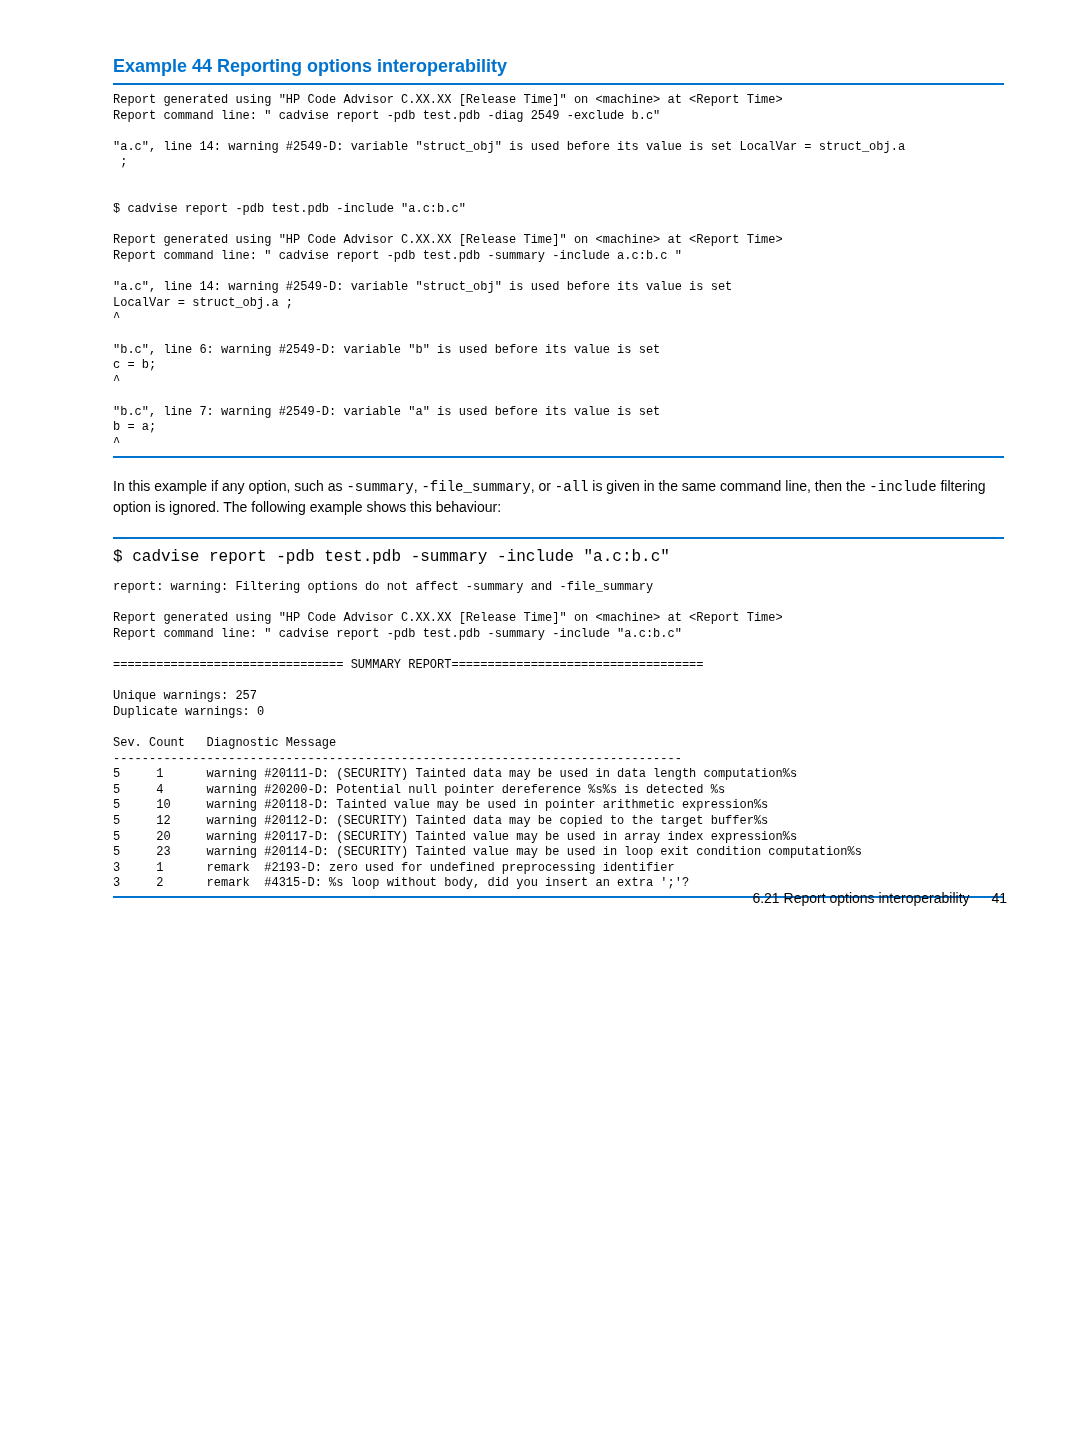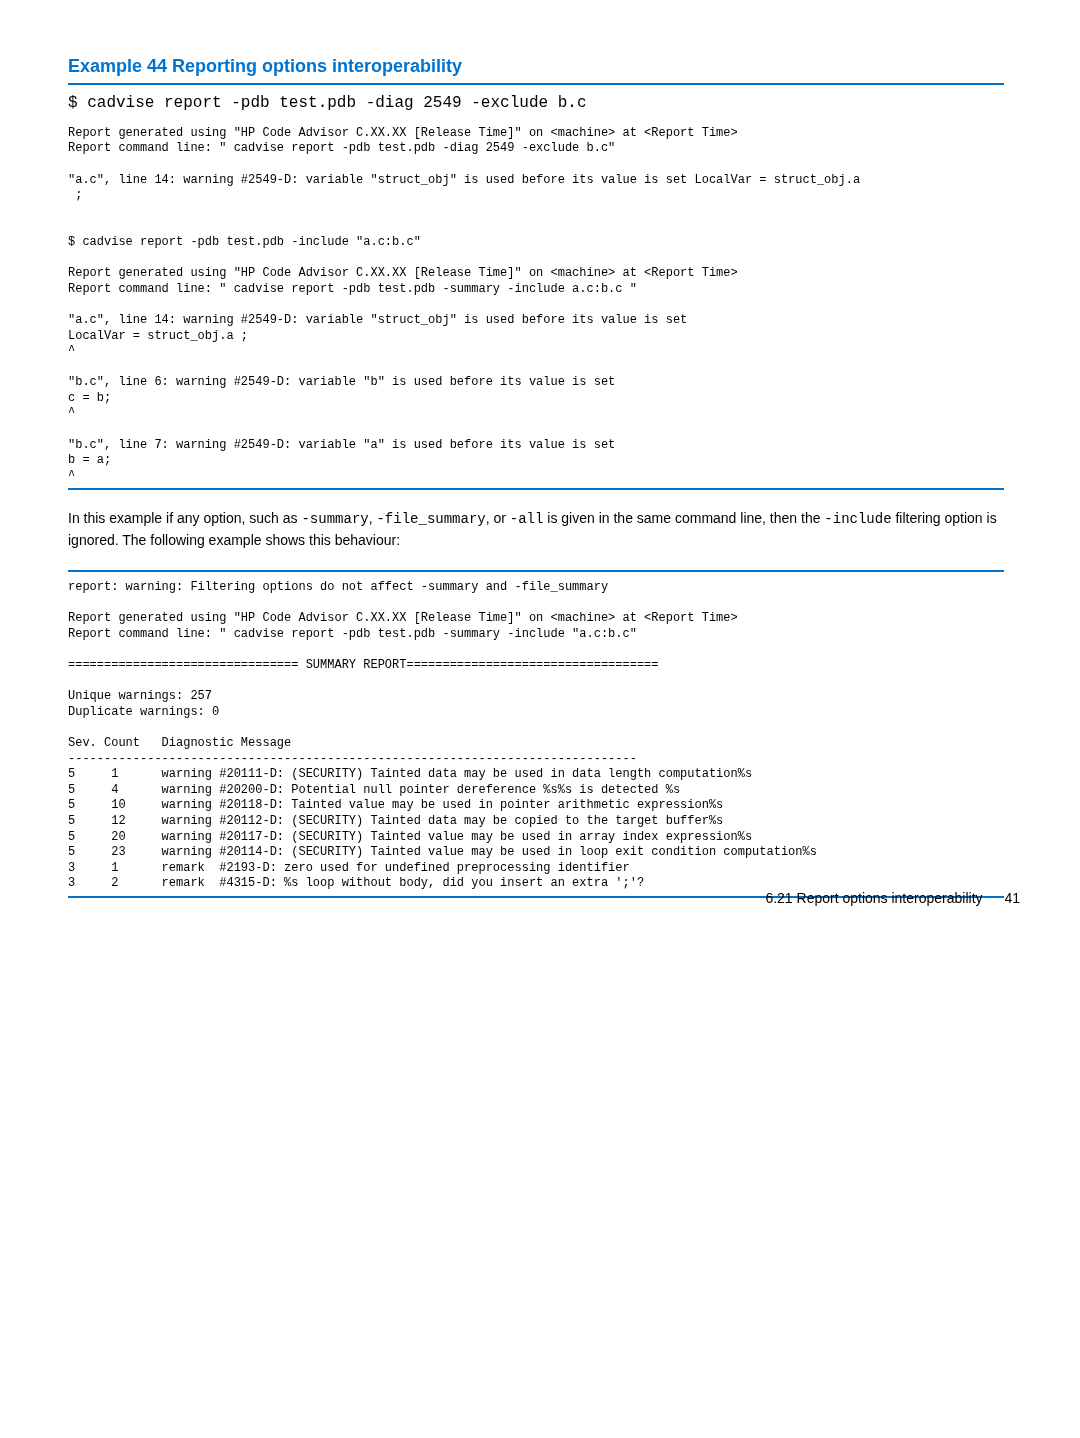--- a/index.html
+++ b/index.html
@@ -7,21 +7,21 @@
     margin: 0;
     padding: 0;
     width: 1080px;
     height: 1438px;
     background: #fff;
     font-family: Arial, Helvetica, sans-serif;
     color: #000;
   }
   .page {
     box-sizing: border-box;
-    padding: 56px 76px 40px 68px;
+    padding: 56px 76px 40px 113px;
     width: 1080px;
     position: relative;
   }
   .example-heading {
     color: #0073cf;
     font-weight: bold;
     font-size: 18px;
     margin: 0 0 6px 0;
   }
   .example-heading .mono-inline {
@@ -50,35 +50,35 @@
     font-size: 14px;
     line-height: 1.45;
     margin: 18px 0 20px 0;
   }
   .body-text .mono {
     font-family: "Courier New", Courier, monospace;
   }
   .footer {
     position: absolute;
     bottom: 40px;
-    right: 60px;
+    right: 73px;
     font-size: 14px;
   }
   .footer .pagenum {
     margin-left: 18px;
   }
 </style>
 </head>
 <body>
 
 <div class="page">
 
   <h3 class="example-heading">Example 44 Reporting options interoperability</h3>
   <hr class="hr-thick">
-  <pre class="codeblock"><span class="cmd-line">$ cadvise report -pdb test.pdb -diag 2549 -exclude b.c</span><span>Report generated using "HP Code Advisor C.XX.XX [Release Time]" on &lt;machine&gt; at &lt;Report Time&gt;
+  <pre class="codeblock"><span>Report generated using "HP Code Advisor C.XX.XX [Release Time]" on &lt;machine&gt; at &lt;Report Time&gt;
 Report command line: " cadvise report -pdb test.pdb -diag 2549 -exclude b.c"
 
 "a.c", line 14: warning #2549-D: variable "struct_obj" is used before its value is set LocalVar = struct_obj.a
  ;
 
 
 $ cadvise report -pdb test.pdb -include "a.c:b.c"
 
 Report generated using "HP Code Advisor C.XX.XX [Release Time]" on &lt;machine&gt; at &lt;Report Time&gt;
 Report command line: " cadvise report -pdb test.pdb -summary -include a.c:b.c "
@@ -94,21 +94,21 @@
 "b.c", line 7: warning #2549-D: variable "a" is used before its value is set
 b = a;
 ^</span></pre>
   <hr class="hr-thick">
 
   <p class="body-text">
     <span>In this example if any option, such as </span><span class="mono">-summary</span><span>, </span><span class="mono">-file_summary</span><span>, or </span><span class="mono">-all</span><span> is given in the same command line, then the </span><span class="mono">-include</span><span> filtering option is ignored. The following example shows this behaviour:</span>
   </p>
 
   <hr class="hr-thick">
-  <pre class="codeblock"><span>report: warning: Filtering options do not affect -summary and -file_summary
+  <pre class="codeblock"><span class="cmd-line">$ cadvise report -pdb test.pdb -summary -include "a.c:b.c"</span><span>report: warning: Filtering options do not affect -summary and -file_summary
 
 Report generated using "HP Code Advisor C.XX.XX [Release Time]" on &lt;machine&gt; at &lt;Report Time&gt;
 Report command line: " cadvise report -pdb test.pdb -summary -include "a.c:b.c"
 
 ================================ SUMMARY REPORT===================================
 
 Unique warnings: 257
 Duplicate warnings: 0
 
 Sev. Count   Diagnostic Message

